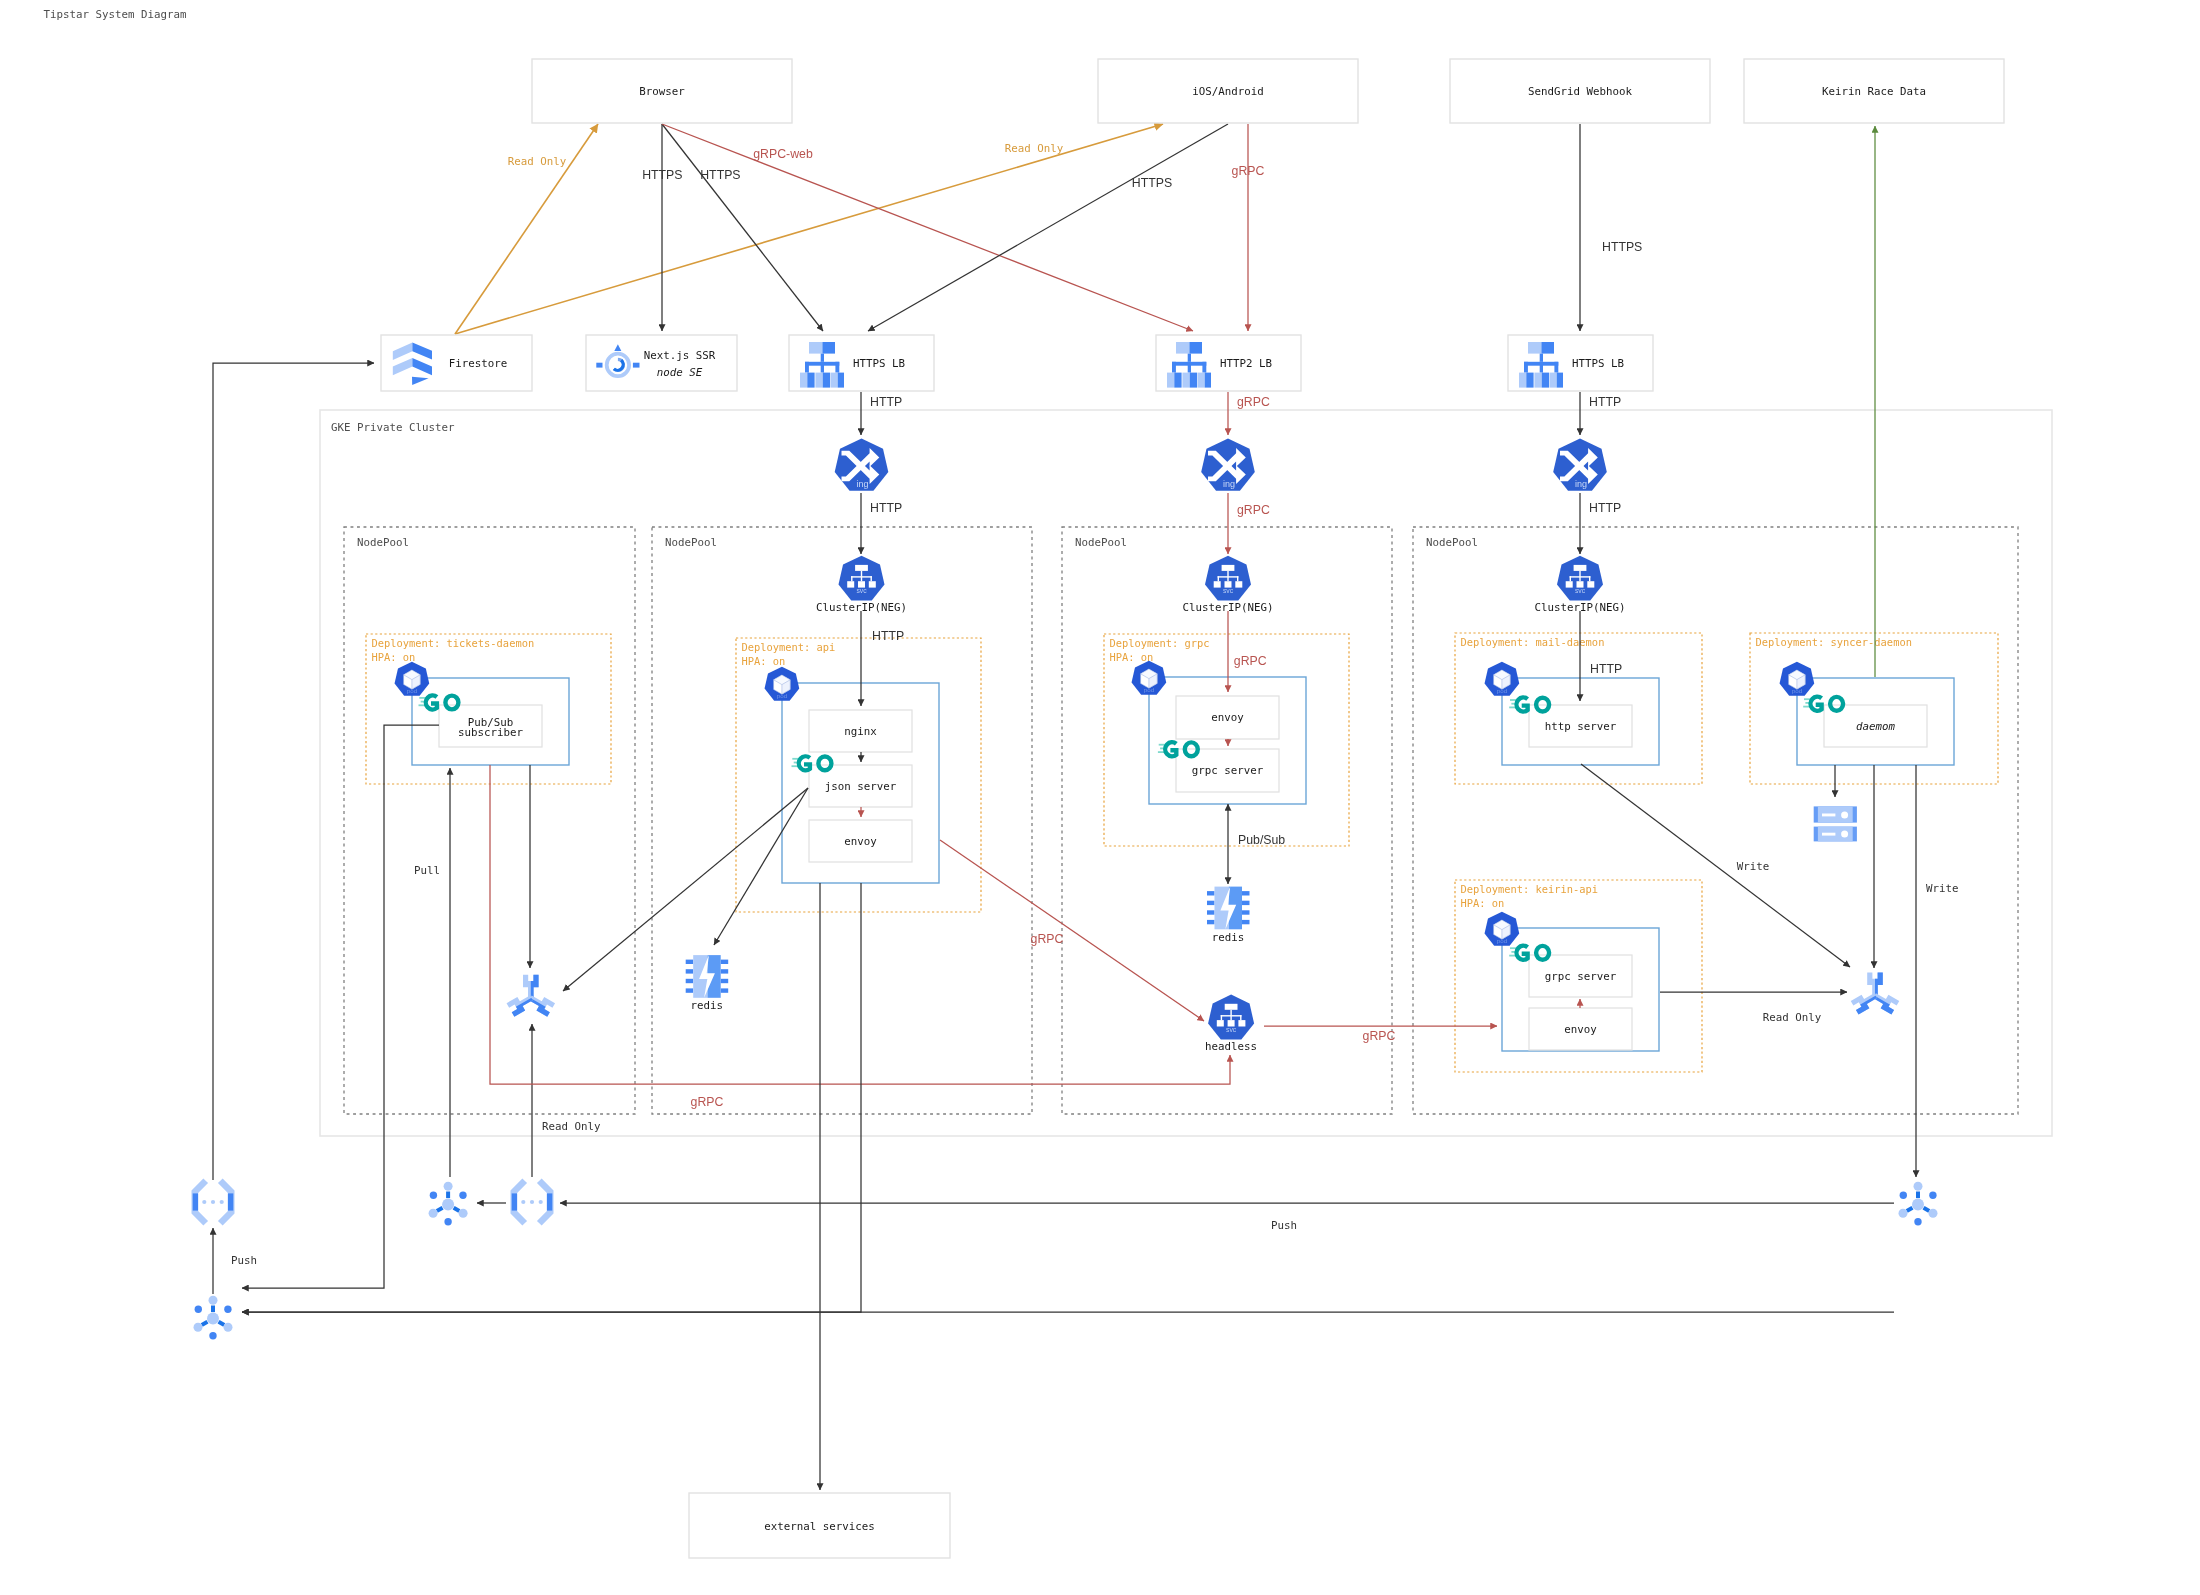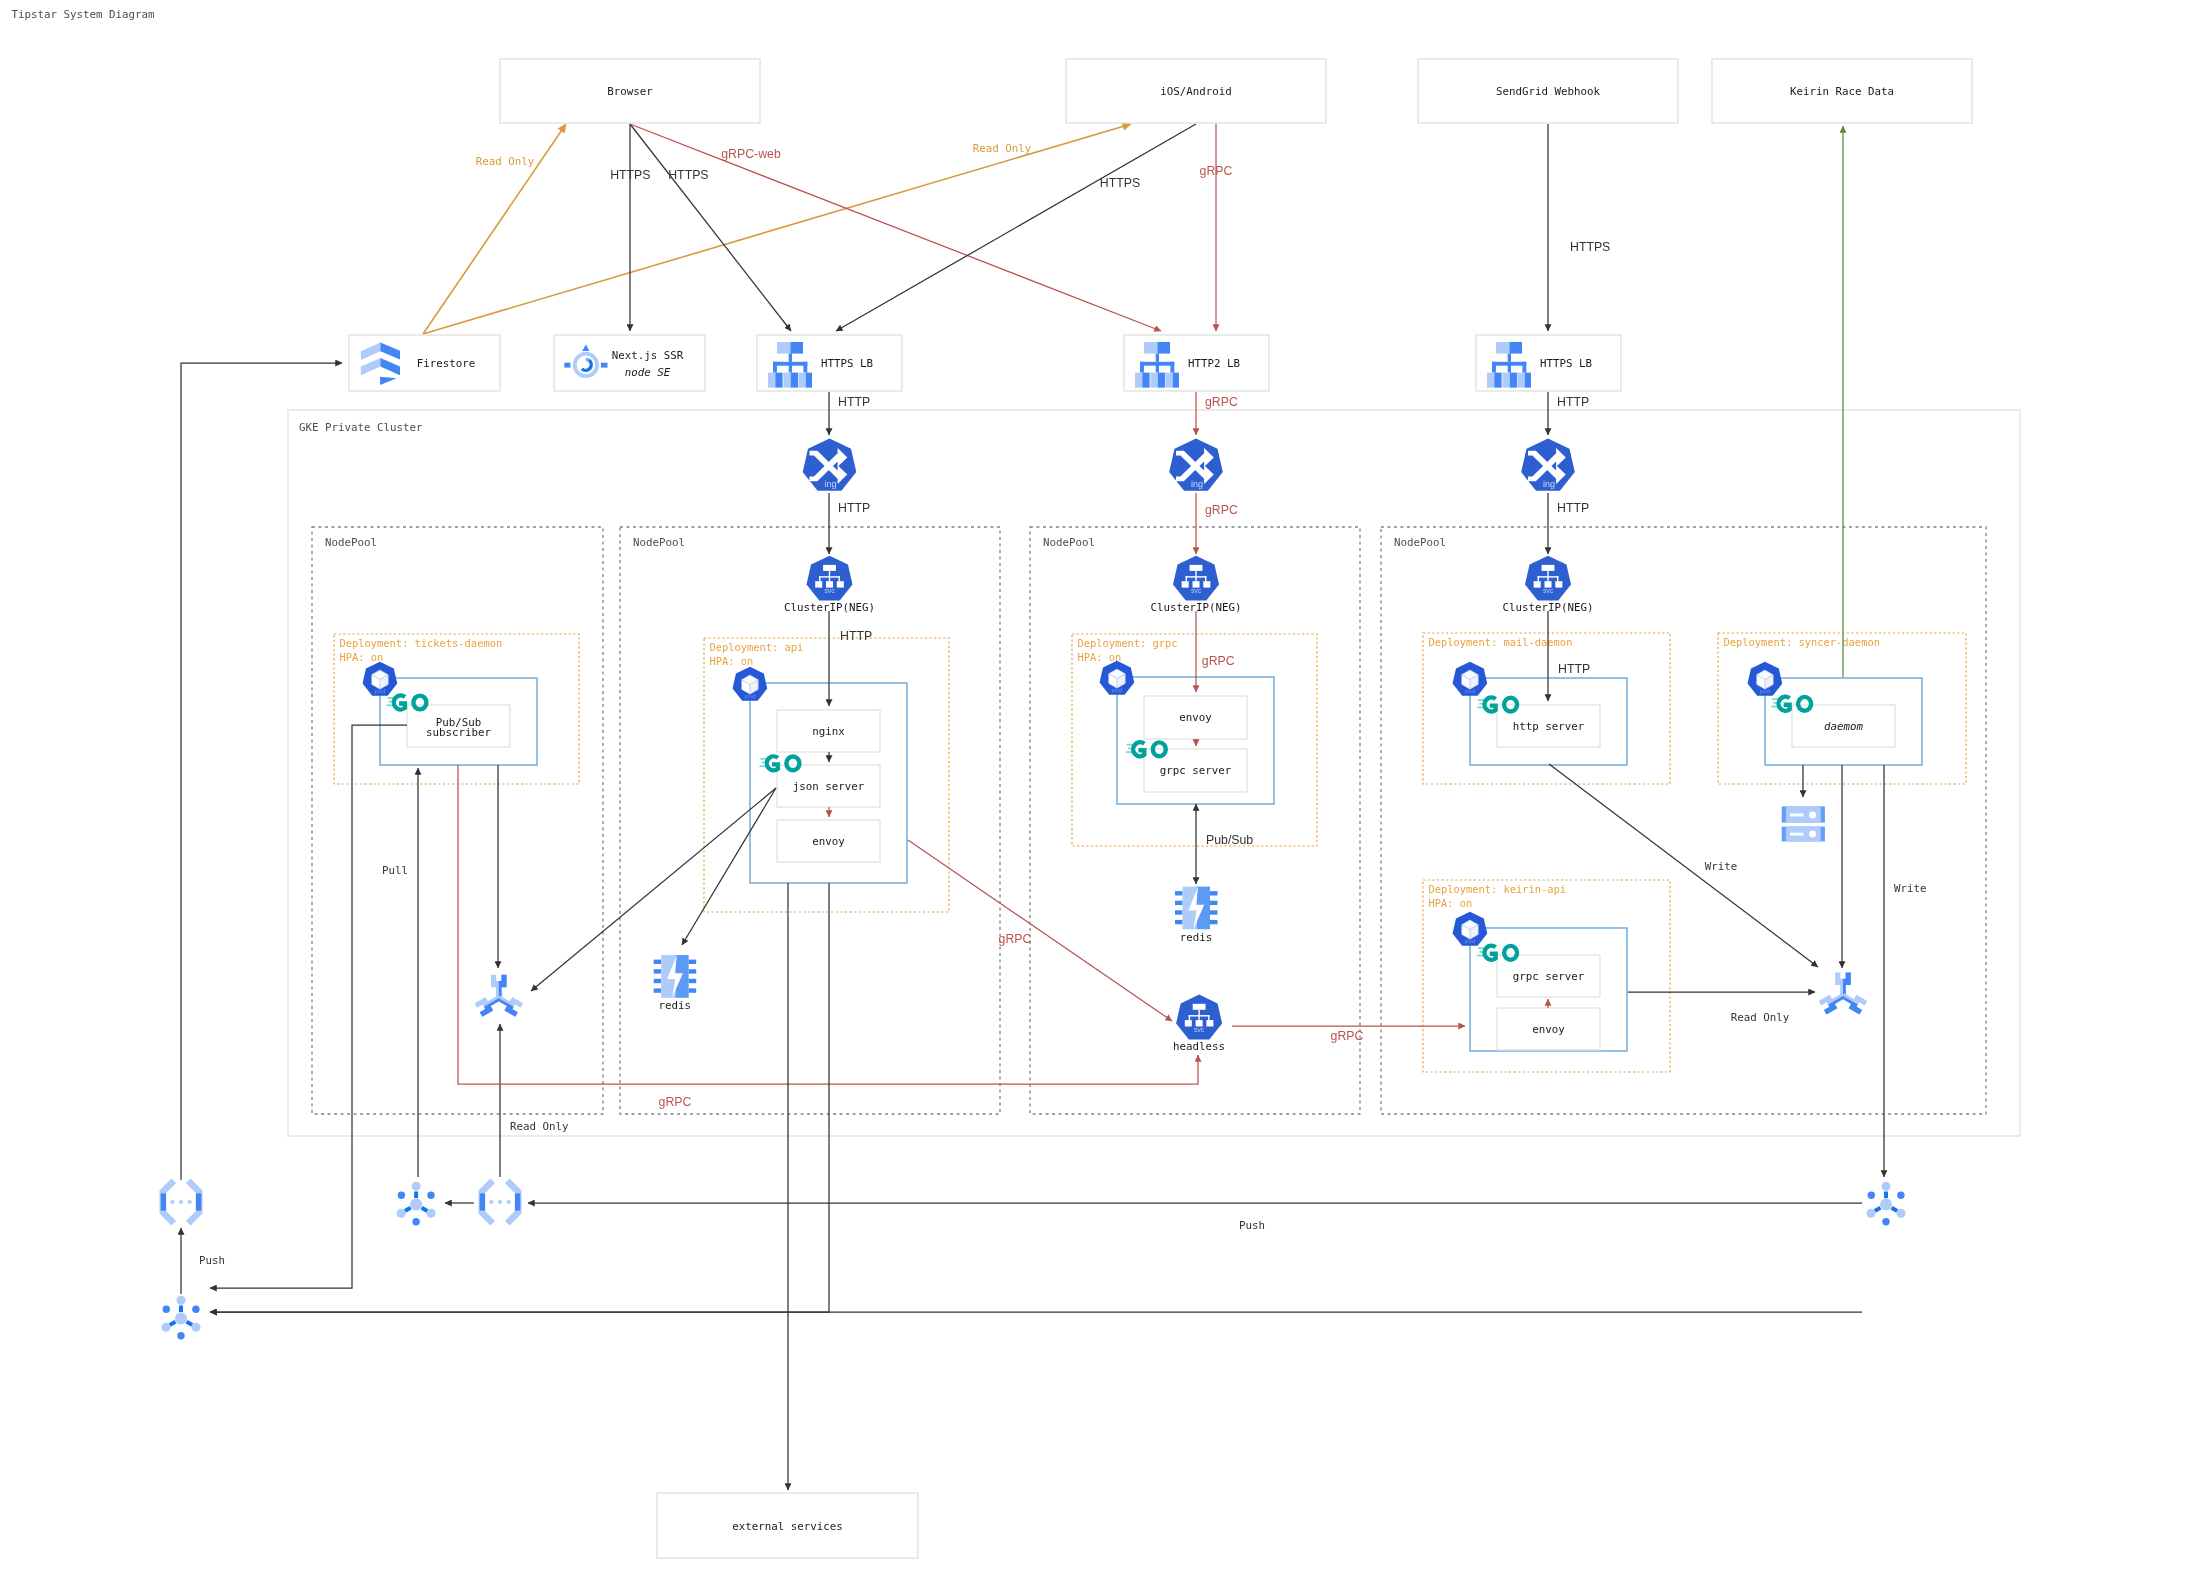--- a/index.html
+++ b/index.html
@@ -1,15 +1,15 @@
 <!DOCTYPE html>
 <html><head><meta charset="utf-8"><style>
 html,body{margin:0;padding:0;background:#fff;}
 body{width:2200px;height:1595px;overflow:hidden;}
-#stage{position:relative;width:2132px;height:1595px;}
+#stage{position:relative;width:2132px;height:1595px;padding-left:32px;}
 svg{display:block;}
 .mono{font-family:"DejaVu Sans Mono",monospace;}
 .sans{font-family:"Liberation Sans",sans-serif;}
 .nodetext{font-size:10.8px;fill:#1a1a1a;}
 
 </style></head><body>
 
 <div id="stage">
 <svg id="root" width="2200" height="1595" viewBox="0 0 2200 1595" xmlns="http://www.w3.org/2000/svg">
 <defs>

